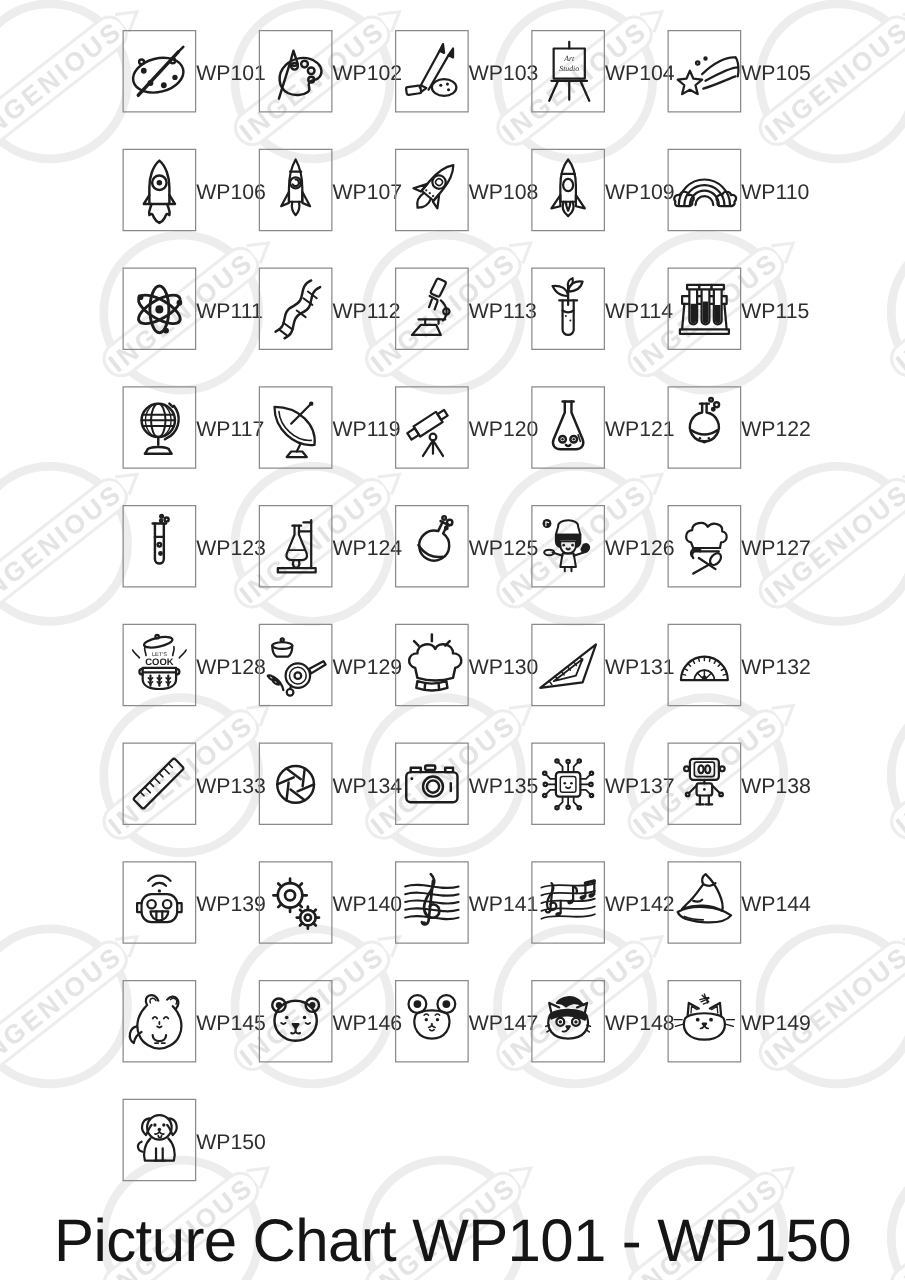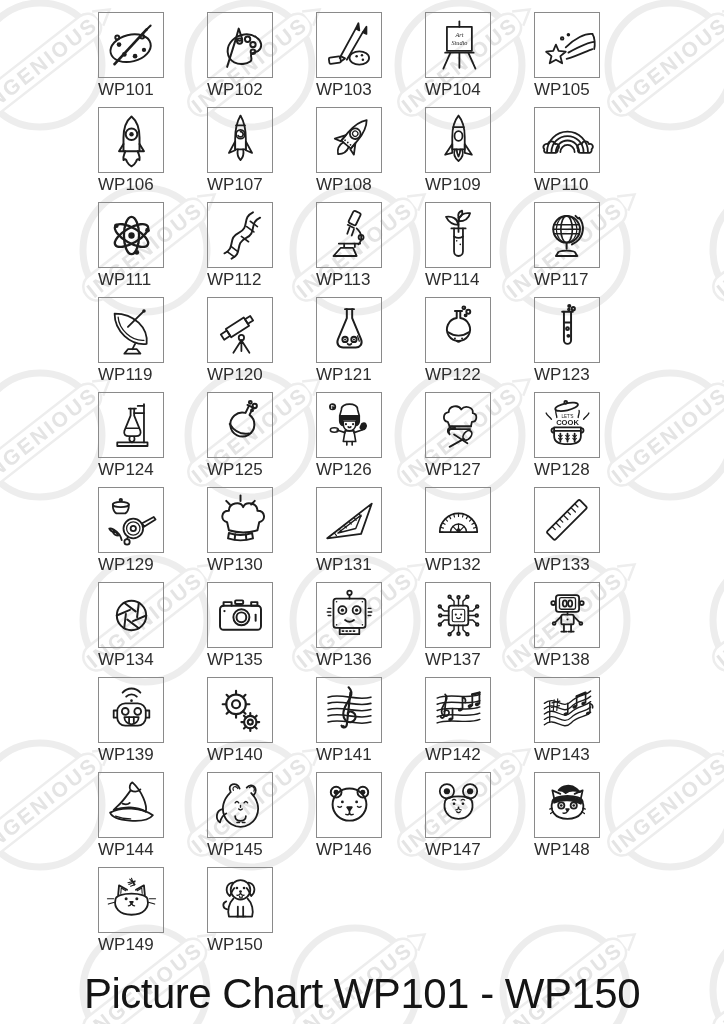--- a/index.html
+++ b/index.html
@@ -2,27 +2,27 @@
 <html><head>
 <meta charset="utf-8">
 <style>
   html,body{margin:0;padding:0}
   body{width:724px;height:1024px;background:#fff;position:relative;overflow:hidden;
        font-family:"Liberation Sans",sans-serif}
   .wm-layer{position:absolute;left:0;top:0;width:724px;height:1024px;overflow:hidden;z-index:0}
   .wm{position:absolute;pointer-events:none}
   .grid{position:absolute;left:98px;top:12px;width:528px;z-index:1;
         display:grid;grid-template-columns:repeat(5,68px);column-gap:41px;row-gap:5px}
-  .cell{display:flex;flex-direction:column;align-items:flex-start;height:90px}
+  .cell{display:flex;flex-direction:row;align-items:center;height:90px}
   .box{width:66px;height:66px;border:1.3px solid #8a8a8a;box-sizing:border-box;
        display:flex;align-items:center;justify-content:center;background:transparent}
   .box svg{width:57px;height:57px}
   .code{margin-top:2px;font-size:17px;line-height:19px;color:#2e2e2e;white-space:nowrap}
   .title{position:absolute;left:0;right:0;bottom:4px;z-index:1;text-align:center;
-         font-size:42px;line-height:52px;color:#151515;letter-spacing:-0.5px}
+         font-size:48px;line-height:52px;color:#151515;letter-spacing:-0.5px}
   .defs{position:absolute;width:0;height:0;overflow:hidden}
 </style>
 </head>
 <body>
 
 <svg class="defs" xmlns="http://www.w3.org/2000/svg">
 <defs>
 
 <symbol id="wm-stamp" viewBox="0 0 200 200">
   <circle cx="100" cy="100" r="62" fill="none" stroke="#ededed" stroke-width="7"></circle>
@@ -907,20 +907,28 @@
 
   <div class="cell">
     <div class="box">
       <svg viewBox="0 0 64 64">
           <use href="#i-plant-test-tube"></use>
         </svg>
     </div>
     <div class="code">WP114</div>
   </div>
 
+  <div class="cell">
+    <div class="box">
+      <svg viewBox="0 0 64 64">
+          <use href="#i-test-tube-rack"></use>
+        </svg>
+    </div>
+    <div class="code">WP115</div>
+  </div>
 
 
   <div class="cell">
     <div class="box">
       <svg viewBox="0 0 64 64">
           <use href="#i-globe-on-stand"></use>
         </svg>
     </div>
     <div class="code">WP117</div>
   </div>
@@ -1072,28 +1080,20 @@
 
   <div class="cell">
     <div class="box">
       <svg viewBox="0 0 64 64">
           <use href="#i-camera"></use>
         </svg>
     </div>
     <div class="code">WP135</div>
   </div>
 
-  <div class="cell">
-    <div class="box">
-      <svg viewBox="0 0 64 64">
-          <use href="#i-robot-head"></use>
-        </svg>
-    </div>
-    <div class="code">WP136</div>
-  </div>
 
   <div class="cell">
     <div class="box">
       <svg viewBox="0 0 64 64">
           <use href="#i-microchip"></use>
         </svg>
     </div>
     <div class="code">WP137</div>
   </div>
 
@@ -1135,28 +1135,20 @@
 
   <div class="cell">
     <div class="box">
       <svg viewBox="0 0 64 64">
           <use href="#i-music-notes"></use>
         </svg>
     </div>
     <div class="code">WP142</div>
   </div>
 
-  <div class="cell">
-    <div class="box">
-      <svg viewBox="0 0 64 64">
-          <use href="#i-music-score"></use>
-        </svg>
-    </div>
-    <div class="code">WP143</div>
-  </div>
 
   <div class="cell">
     <div class="box">
       <svg viewBox="0 0 64 64">
           <use href="#i-wizard-hat"></use>
         </svg>
     </div>
     <div class="code">WP144</div>
   </div>
 

